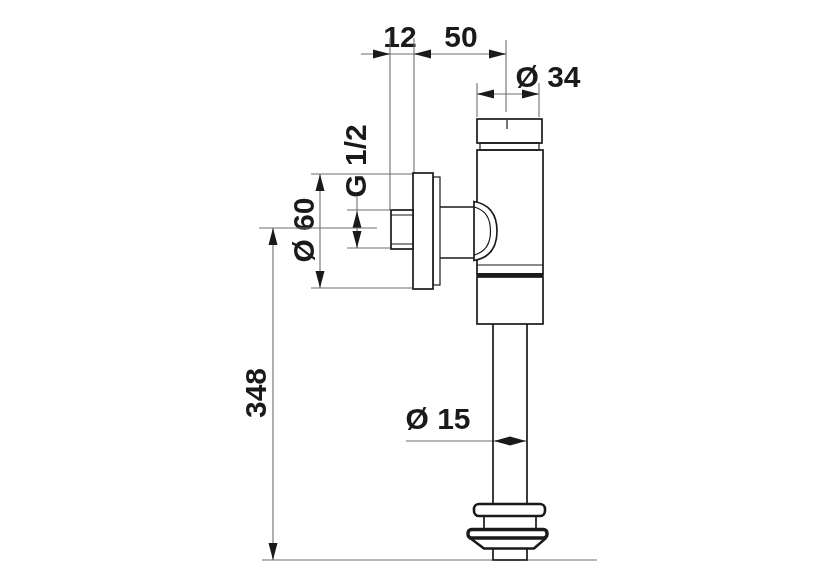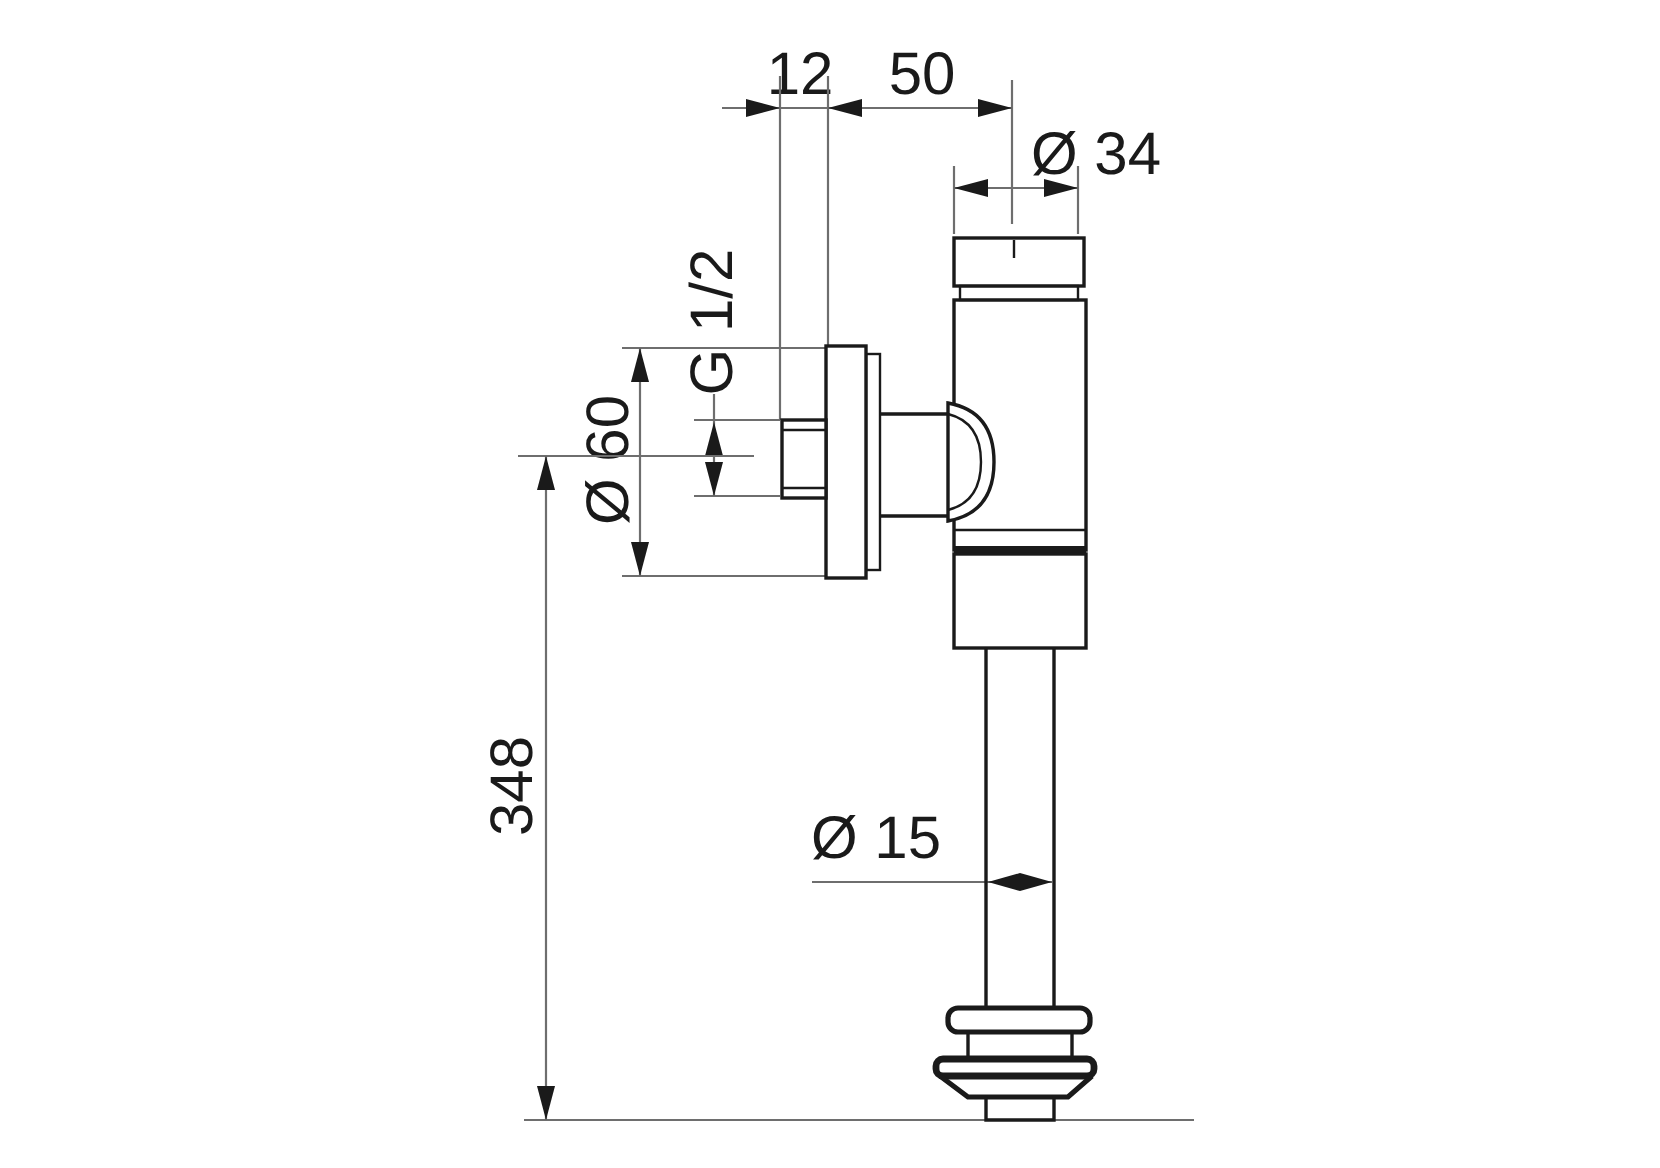--- a/index.html
+++ b/index.html
@@ -2,20 +2,21 @@
 <html style="--outline: #1a1a1a; --dimcol: #6e6e6e; --txt: #1a1a1a; --bg: #ffffff;"><head>
 <meta charset="utf-8">
 <style>
   html,body{margin:0;padding:0;background:#ffffff;}
   .canvas{
     position:relative;
     width:748px;height:584px;
     background:var(--bg,#ffffff);
     overflow:hidden;
     font-family:"Liberation Sans",sans-serif;
+    font-weight:bold;
   }
   svg{position:absolute;left:0;top:0;}
   .ext,.dim{stroke:var(--dimcol,#6e6e6e);stroke-width:1.1;fill:none;}
   .obj{stroke:var(--outline,#1a1a1a);stroke-width:1.7;fill:none;stroke-linejoin:miter;stroke-linecap:butt;}
   .thin{stroke-width:1.2;}
   .bold{stroke-width:2.6;}
   .xbold{stroke-width:3.4;}
   .whitefill{fill:#ffffff;}
   .solid{fill:var(--outline,#1a1a1a);stroke:none;}
   .arrow{fill:var(--txt,#1a1a1a);stroke:none;}

